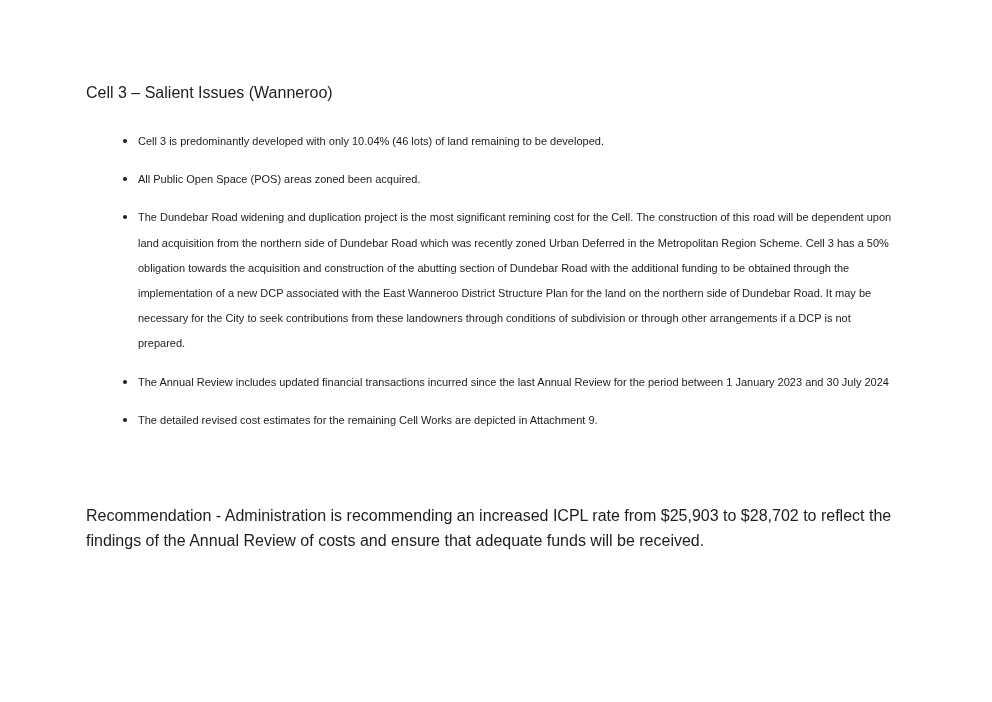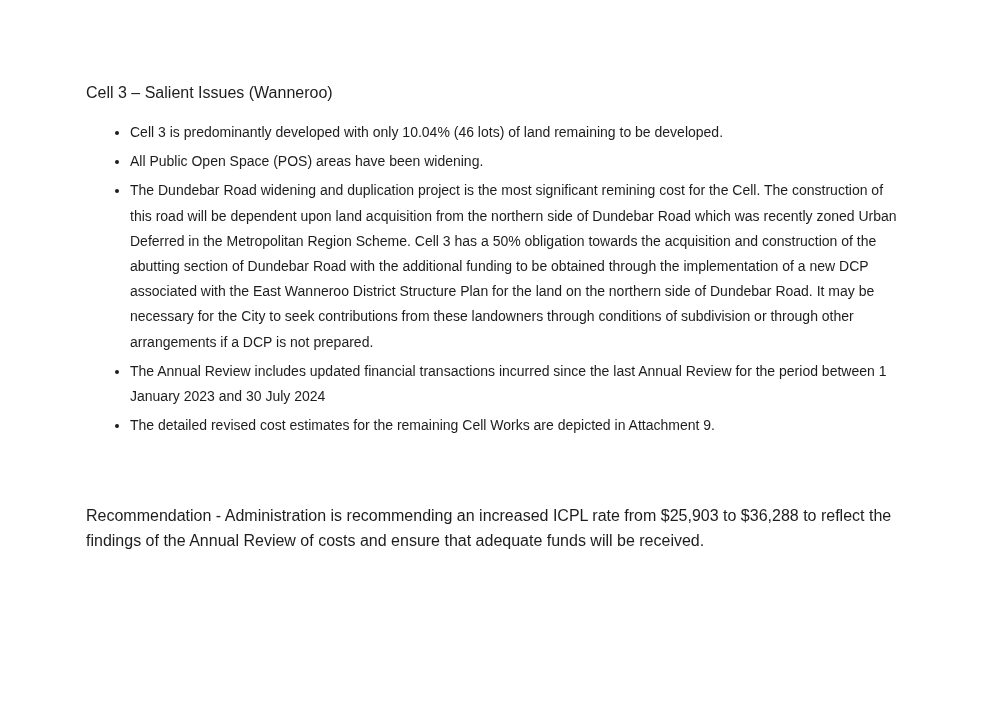--- a/index.html
+++ b/index.html
@@ -37,24 +37,24 @@
   ul.bullets {
     position: absolute;
     left: 86px;
     top: 116px;
     margin: 0;
     padding: 0 0 0 40px;
     width: 820px; 
     list-style: disc outside;
   }
   ul.bullets li {
-    font-size: 14px;
+    font-size: 11px;
     line-height: 25.2px;
     padding: 0;
-    margin: 4px;
+    margin: 12px;
   }
   ul.bullets li::marker {
     font-size: 13px;
     color: var(--text-color);
   }
   .recommendation {
     position: absolute;
     left: 86px;
     top: 503px;
     width: 822px;
@@ -65,21 +65,21 @@
 </style>
 </head>
 <body>
 
 <div class="page">
 
   <div class="heading">Cell 3 – Salient Issues (Wanneroo)</div>
 
   <ul class="bullets">
     <li>Cell 3 is predominantly developed with only 10.04% (46 lots) of land remaining to be developed.</li>
-    <li>All Public Open Space (POS) areas have been widening.</li>
+    <li>All Public Open Space (POS) areas zoned been acquired.</li>
     <li>The Dundebar Road widening and duplication project is the most significant remining cost for the Cell. The construction of this road will be dependent upon land acquisition from the northern side of Dundebar Road which was recently zoned Urban Deferred in the Metropolitan Region Scheme. Cell 3 has a 50% obligation towards the acquisition and construction of the abutting section of Dundebar Road with the additional funding to be obtained through the implementation of a new DCP associated with the East Wanneroo District Structure Plan for the land on the northern side of Dundebar Road. It may be necessary for the City to seek contributions from these landowners through conditions of subdivision or through other arrangements if a DCP is not prepared.</li>
     <li>The Annual Review includes updated financial transactions incurred since the last Annual Review for the period between 1 January 2023 and 30 July 2024</li>
     <li>The detailed revised cost estimates for the remaining Cell Works are depicted in Attachment 9.</li>
   </ul>
 
-  <p class="recommendation">Recommendation - Administration is recommending an increased ICPL rate from $25,903 to $36,288 to reflect the findings of the Annual Review of costs and ensure that adequate funds will be received.</p>
+  <p class="recommendation">Recommendation - Administration is recommending an increased ICPL rate from $25,903 to $28,702 to reflect the findings of the Annual Review of costs and ensure that adequate funds will be received.</p>
 
 </div>
 
 </body></html>

